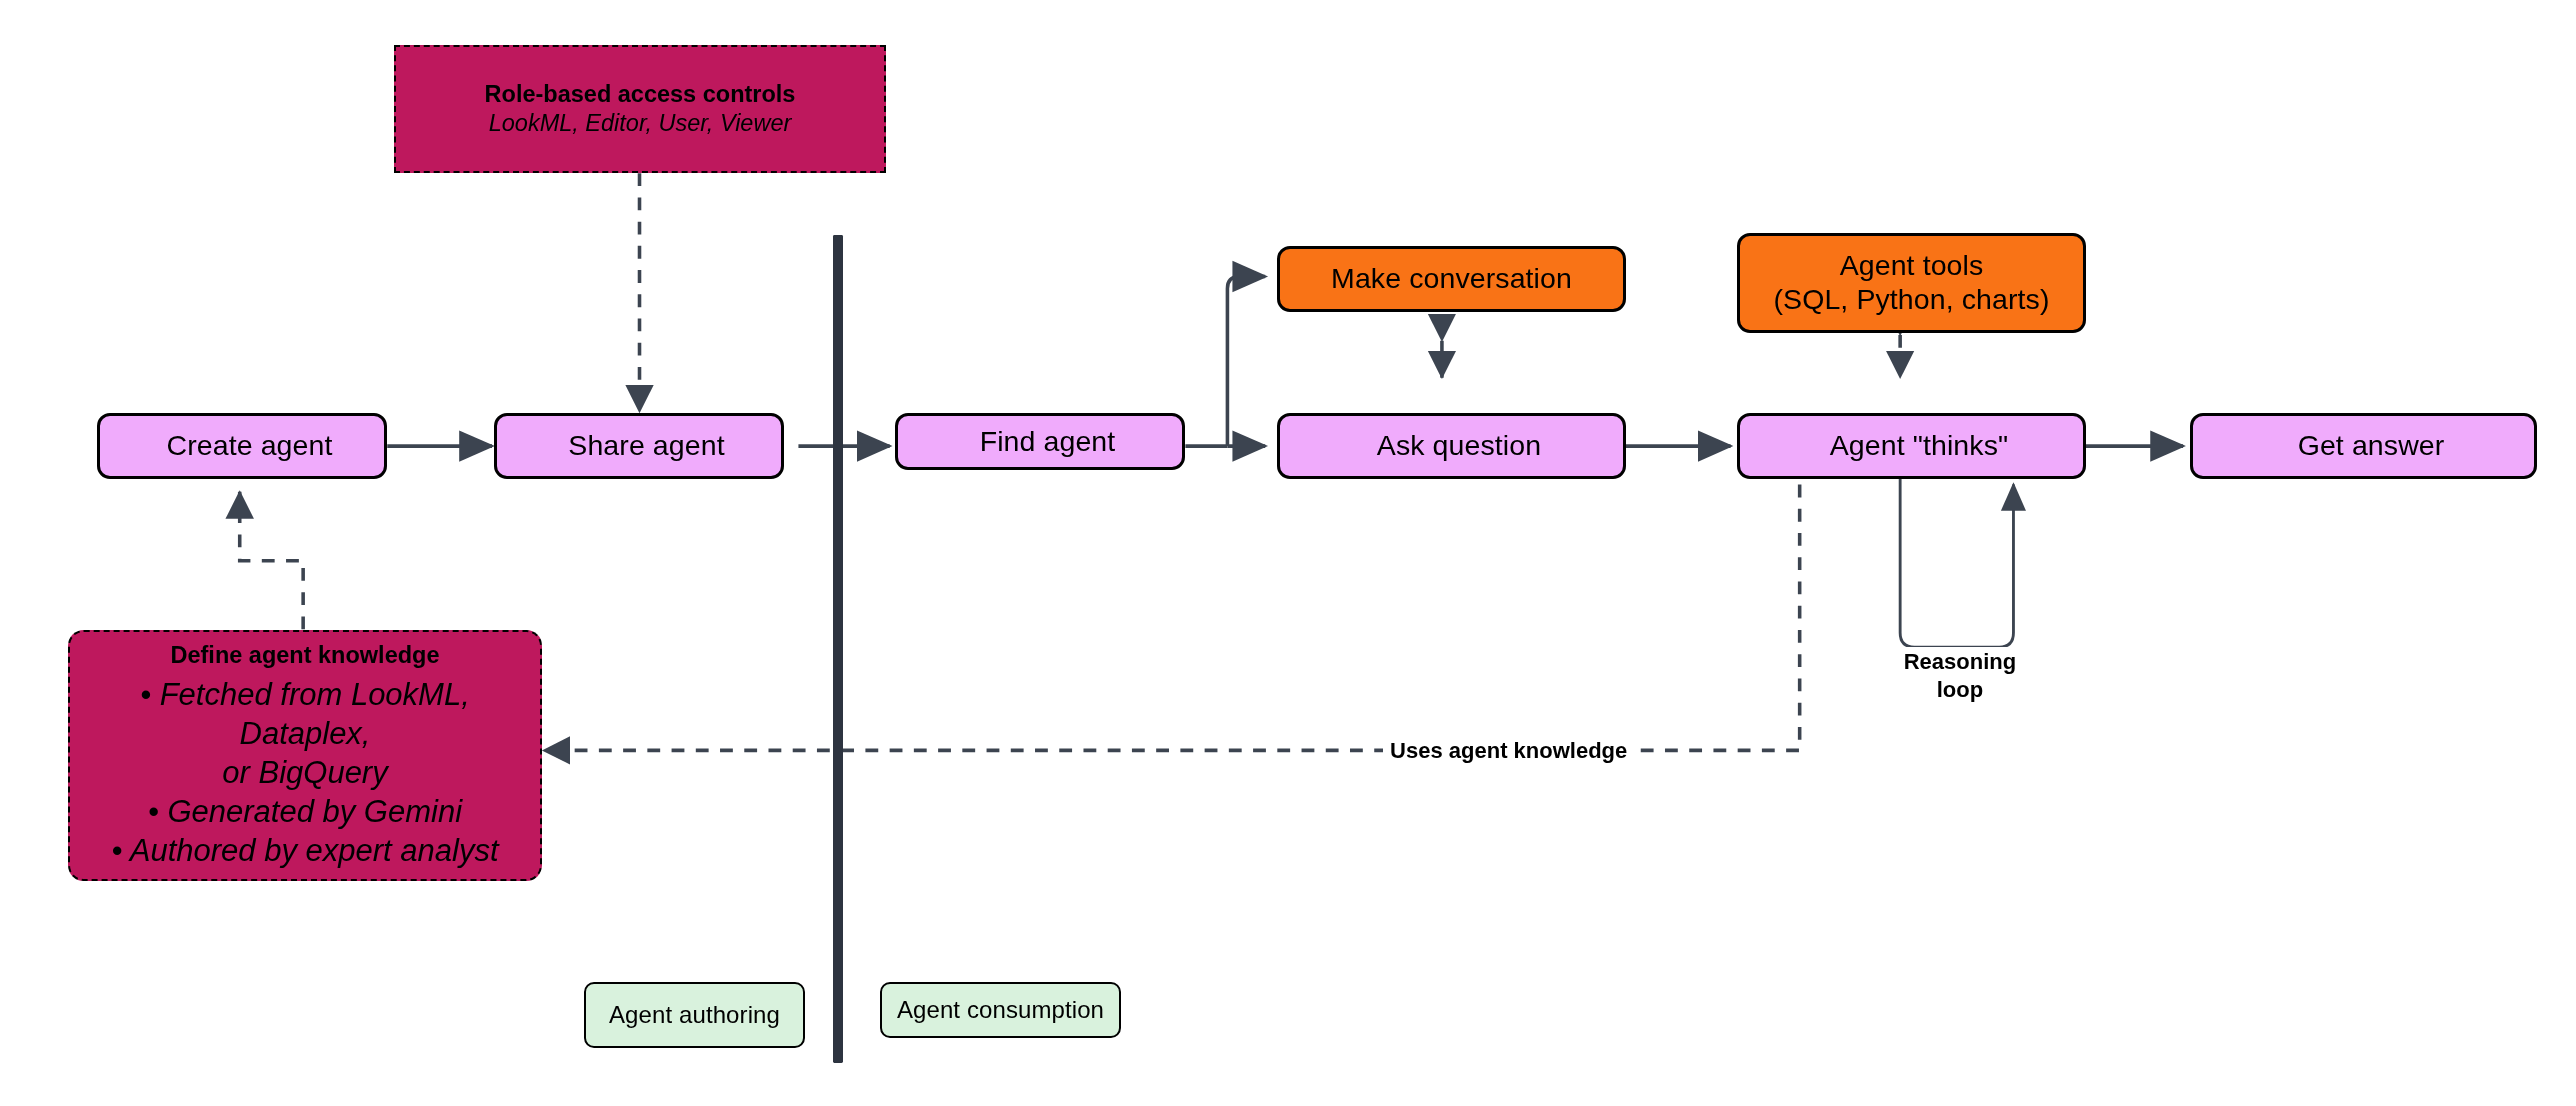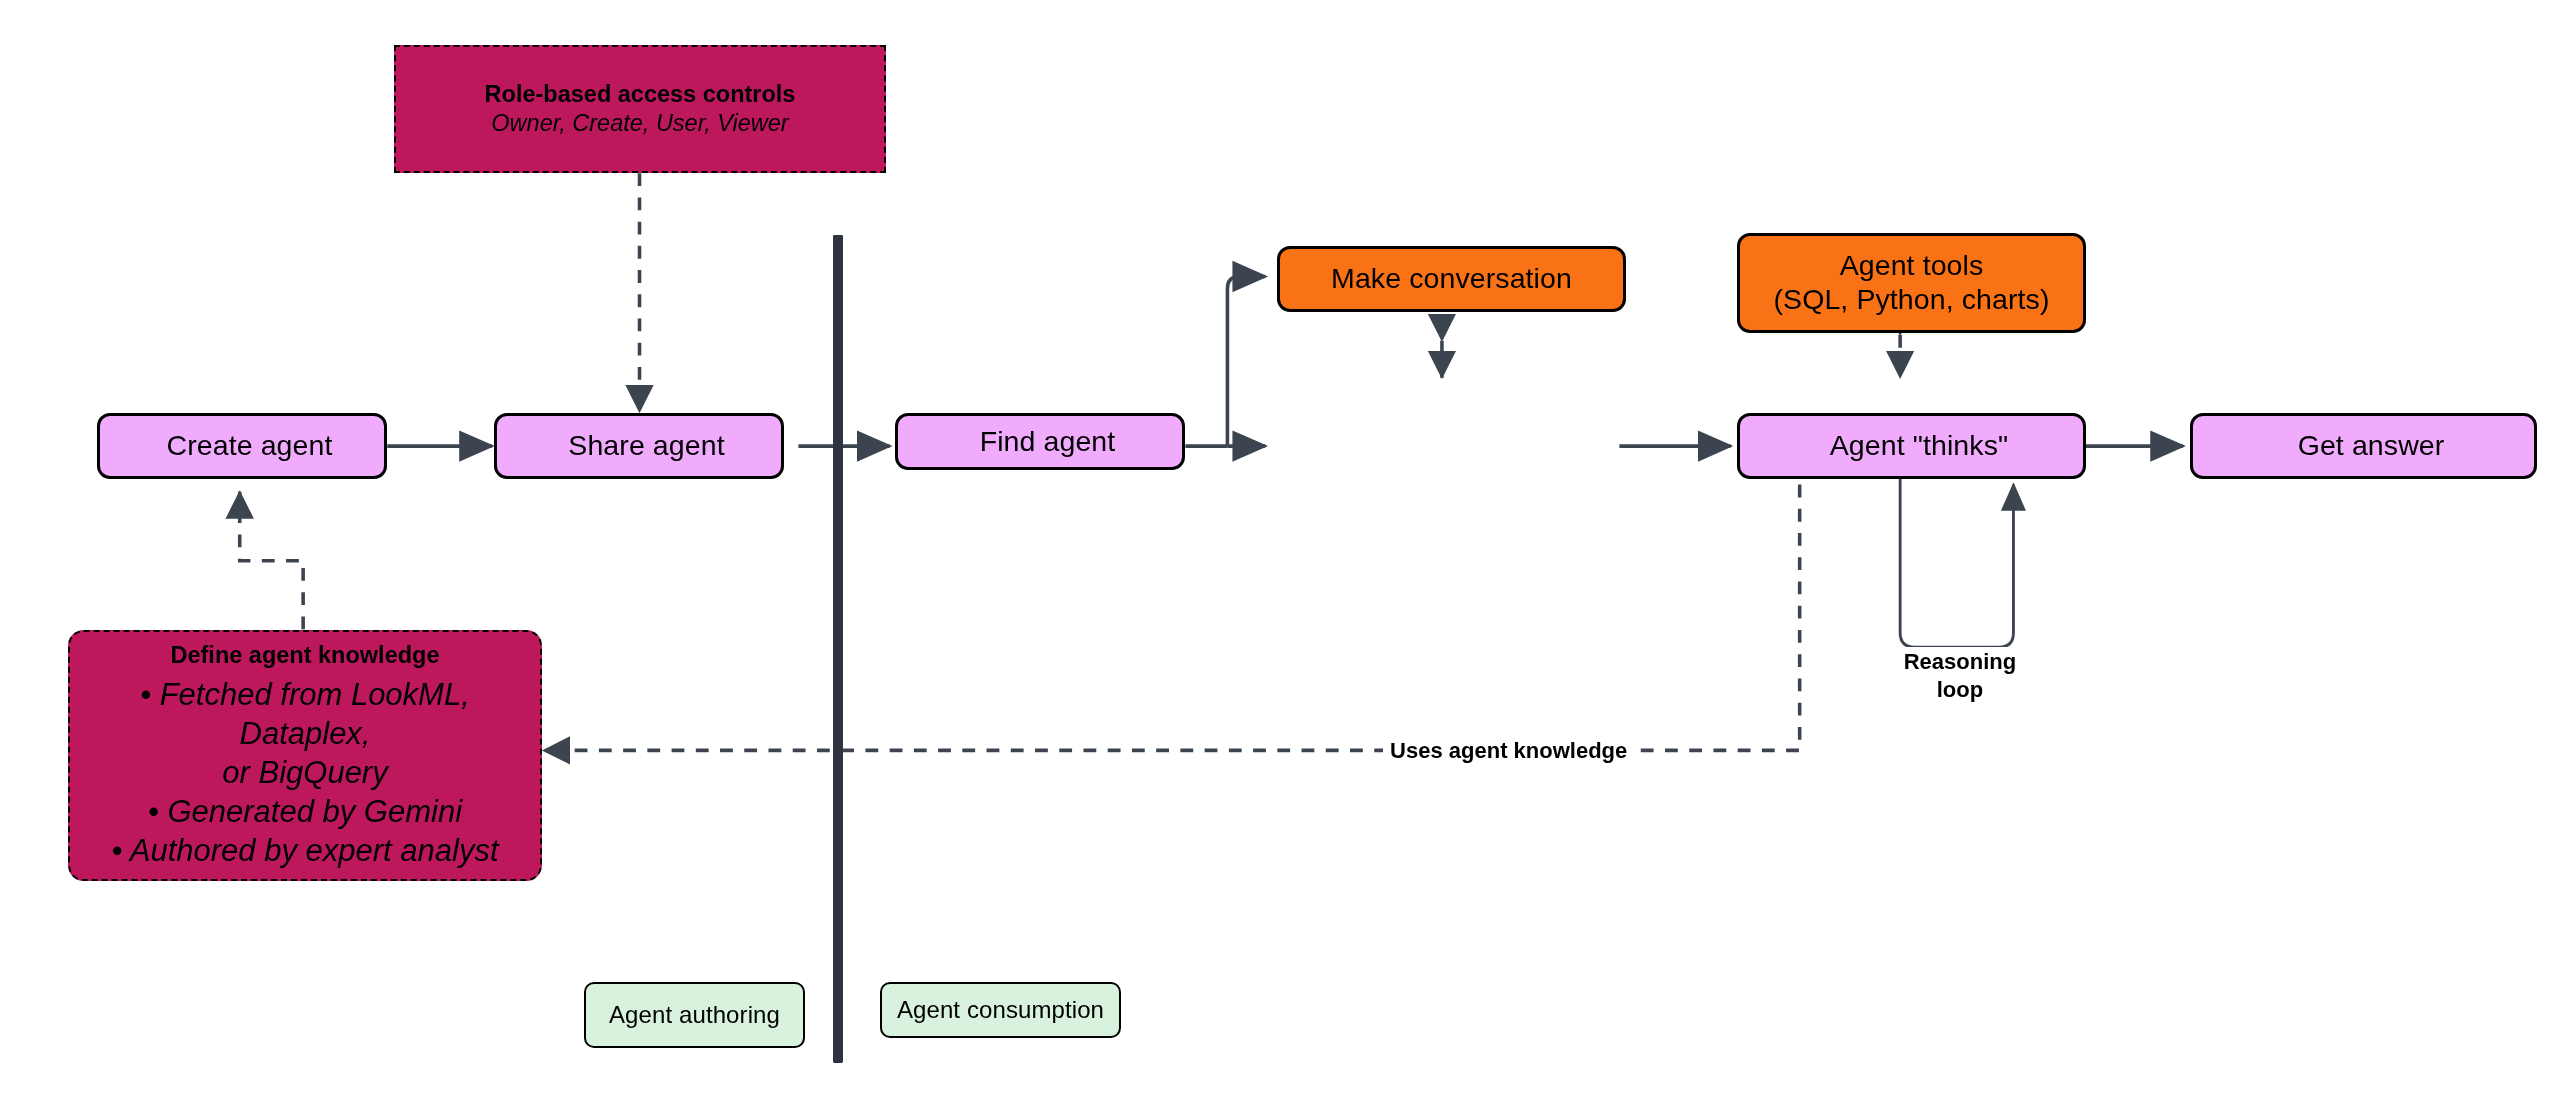--- a/index.html
+++ b/index.html
@@ -150,21 +150,21 @@
       <path d="M425,1053 L425,787 L336,787 L336,690" marker-end="url(#arrowDash)"></path>
 
       <path d="M2525,680 L2525,1053 L762,1053" marker-end="url(#arrowDash)"></path>
     </g>
   </svg>
 
   <div id="divider" style="left:833px; top:235px; width:10px; height:828px;"></div>
 
   <div class="dashbox" style="left:394px; top:45px; width:492px; height:128px;">
     <div class="db-title">Role-based access controls</div>
-    <div class="db-sub">Owner, Create, User, Viewer</div>
+    <div class="db-sub">LookML, Editor, User, Viewer</div>
   </div>
 
   <div class="dashbox rounded" style="left:68px; top:630px; width:474px; height:251px; padding:7.1px 18.5px;">
     <div class="db-title" style="margin-bottom:4.3px;">Define agent knowledge</div>
     <ul class="db-list">
       <li>• Fetched from LookML, Dataplex,
 or BigQuery</li>
       <li>• Generated by Gemini</li>
       <li>• Authored by expert analyst</li>
     </ul>
@@ -179,20 +179,23 @@
   </div>
 
   <div class="node blue" style="left:895px; top:413px; width:290px; height:57px;">
     <span>Find agent</span>
   </div>
 
   <div class="node white" style="left:1277px; top:246px; width:349px; height:66px;">
     <span>Make conversation</span>
   </div>
 
+  <div class="node blue" style="left:1277px; top:413px; width:349px; height:66px;">
+    <span>Ask question</span>
+  </div>
 
   <div class="node white" style="left:1737px; top:233px; width:349px; height:100px; flex-direction:column;">
     <span>Agent tools</span>
     <span>(SQL, Python, charts)</span>
   </div>
 
   <div class="node blue" style="left:1737px; top:413px; width:349px; height:66px;">
     <span>Agent "thinks"</span>
   </div>
 

